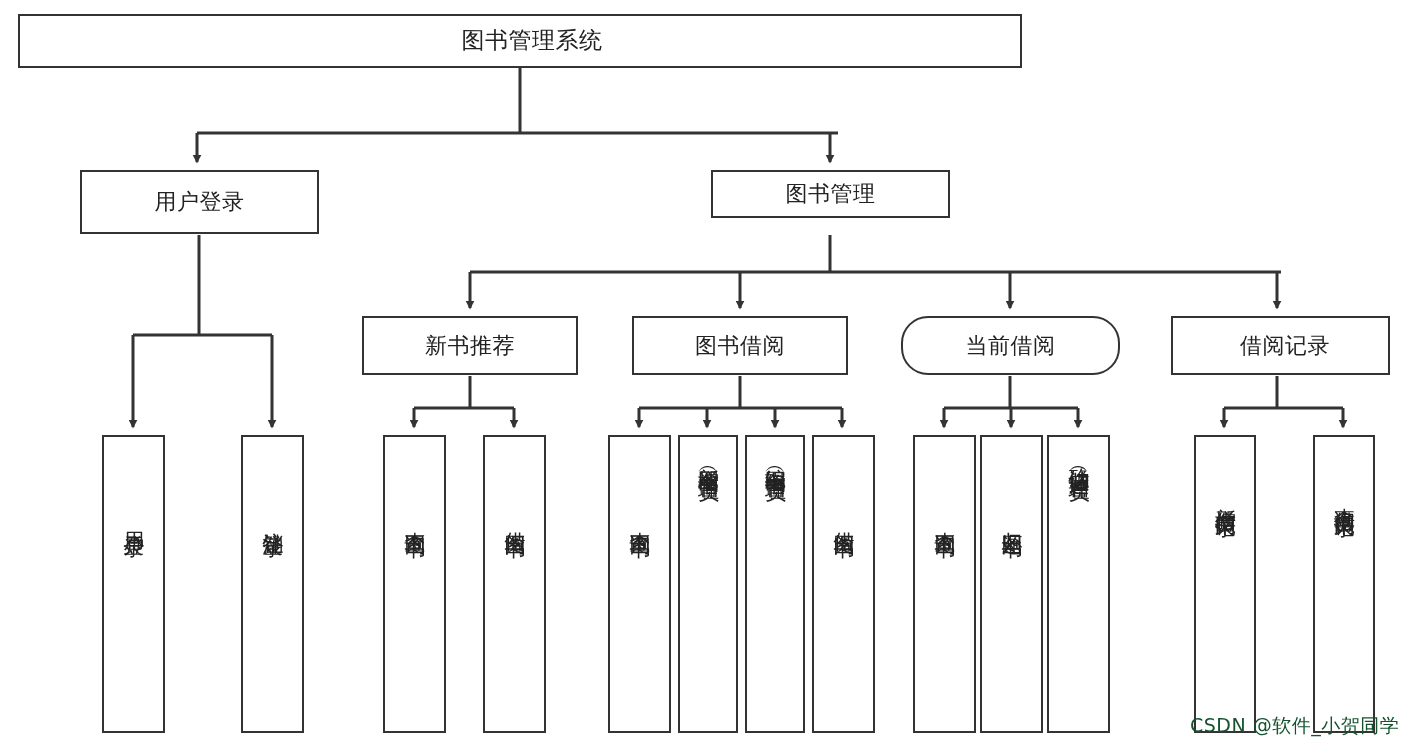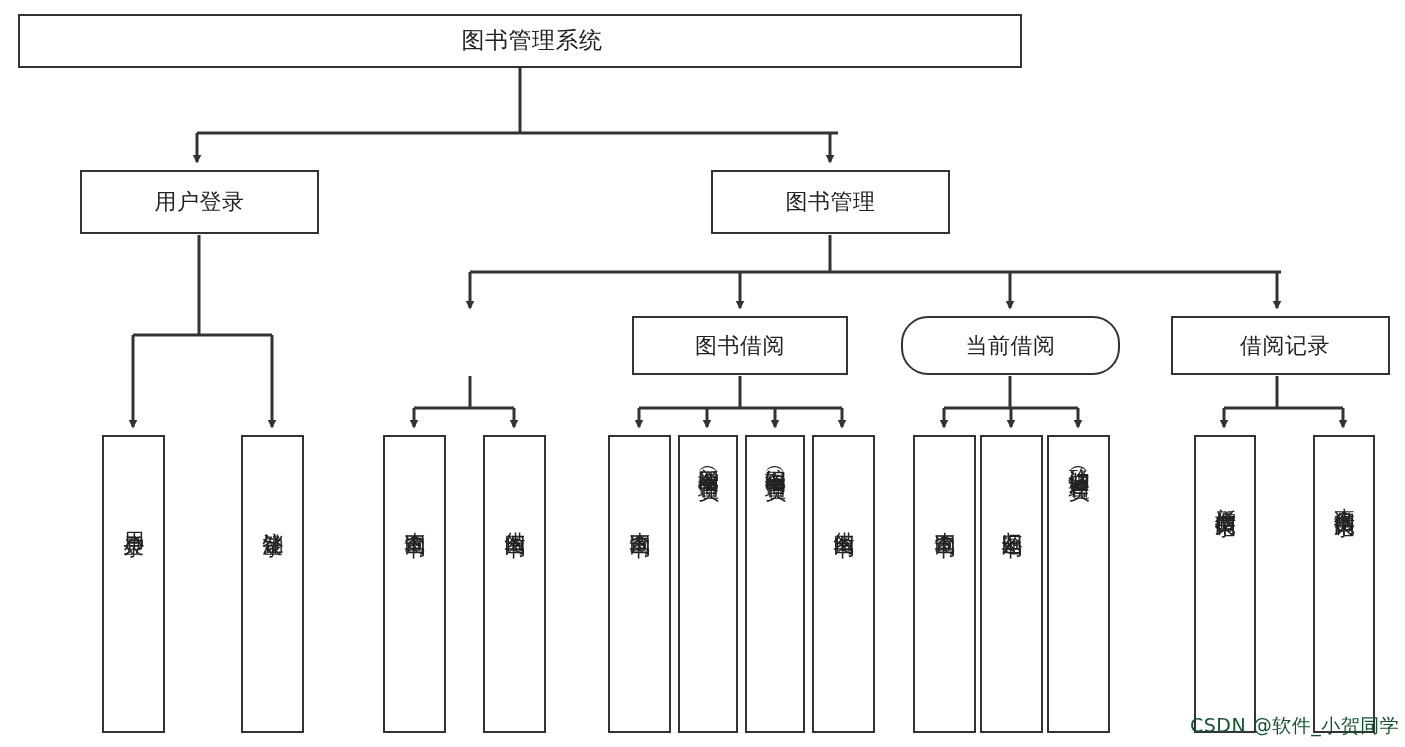--- a/index.html
+++ b/index.html
@@ -137,24 +137,27 @@
     </g>
   </svg>
 
   <div class="node horiz root" style="left:18px; top:14px; width:1004px; height:54px;padding-left:24px;">
     <span class="label">图书管理系统</span>
   </div>
 
   <div class="node horiz" style="left:80px; top:170px; width:239px; height:64px;">
     <span class="label">用户登录</span>
   </div>
-  <div class="node horiz" style="left:711px; top:170px; width:239px; height:64px;">
+  <div class="node horiz" style="left:711px; top:170px; width:239px; height:48px;">
     <span class="label">图书管理</span>
   </div>
 
+  <div class="node horiz" style="left:362px; top:316px; width:216px; height:59px;">
+    <span class="label">新书推荐</span>
+  </div>
   <div class="node horiz" style="left:632px; top:316px; width:216px; height:59px;">
     <span class="label">图书借阅</span>
   </div>
   <div class="node horiz" style="left:901px; top:316px; width:219px; height:59px;border-radius:27px;">
     <span class="label">当前借阅</span>
   </div>
   <div class="node horiz" style="left:1171px; top:316px; width:219px; height:59px;padding-left:9px;">
     <span class="label">借阅记录</span>
   </div>
 

